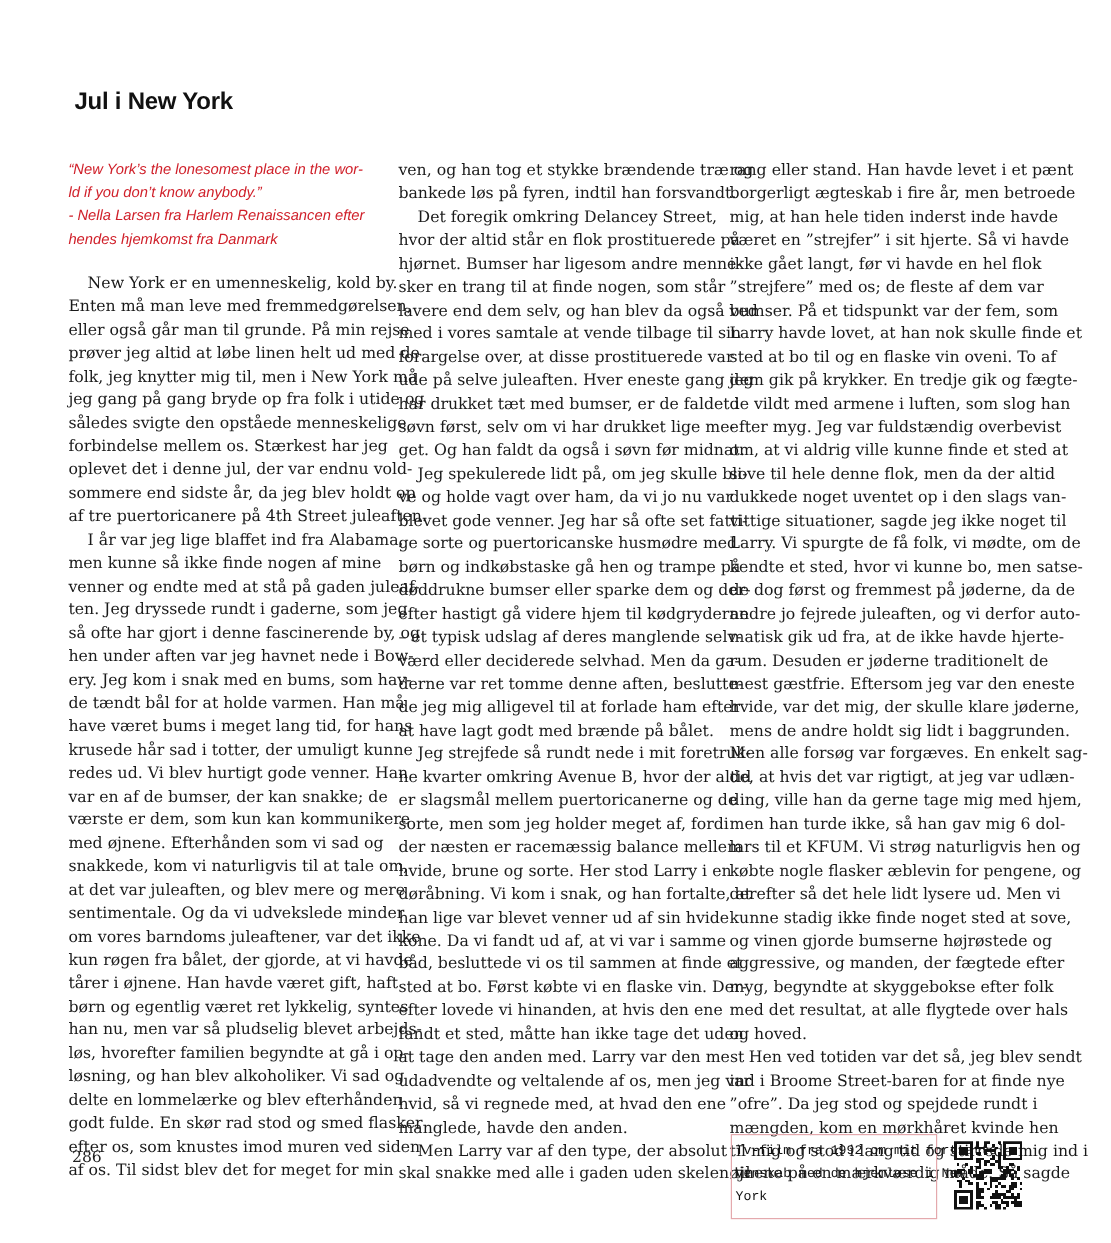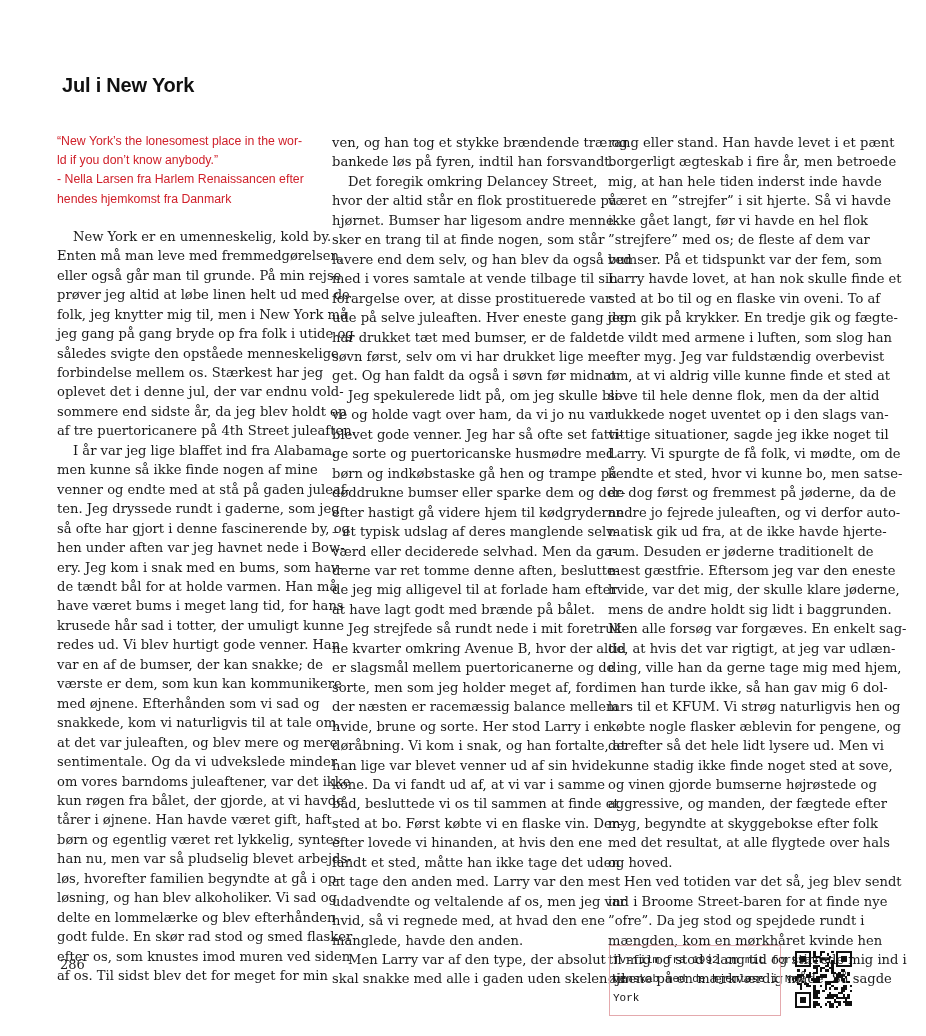--- a/index.html
+++ b/index.html
@@ -5,21 +5,21 @@
   html, body { margin: 0; padding: 0; background: #ffffff; }
   body { width: 926px; height: 1036px; position: relative; overflow: hidden; font-family: "DejaVu Serif", serif; color: #1a1a1a; }
   .title { position: absolute; left: 62px; top: 74px; font-family: "Liberation Sans", sans-serif; font-weight: bold; font-size: 20px; color: #111; letter-spacing: -0.2px; }
   .col { position: absolute; top: 132px; width: 262px; font-size: 13.1px; line-height: 19.45px; }
   .col1 { left: 57px; }
   .col2 { left: 332px; top: 133px; }
   .col3 { left: 608px; top: 133px; }
   .line { white-space: nowrap; display: block; }
   .indent { padding-left: 16px; }
   .quote { font-family: "Liberation Sans", sans-serif; color: #d0202a; font-size: 12.3px; line-height: 19.2px; margin-bottom: 18px; }
-  .quote .line { white-space: nowrap; }
+  .quote .line { white-space: nowrap; font-style: italic; }
   .page-number { position: absolute; left: 60px; top: 957px; font-size: 13px; color: #222; }
   .note-box { position: absolute; left: 609px; top: 945px; width: 172px; height: 71px; border: 1.5px solid #e4a9ad; box-sizing: border-box; padding: 5px 3px; font-family: Liberation Mono, monospace; font-size: 11px; line-height: 19px; color: #111; }
   .qr { position: absolute; left: 795px; top: 951px; width: 57px; height: 57px; }
 </style>
 </head>
 <body>
 
 <div class="title">Jul i New York</div>
 
 <div class="col col1">

